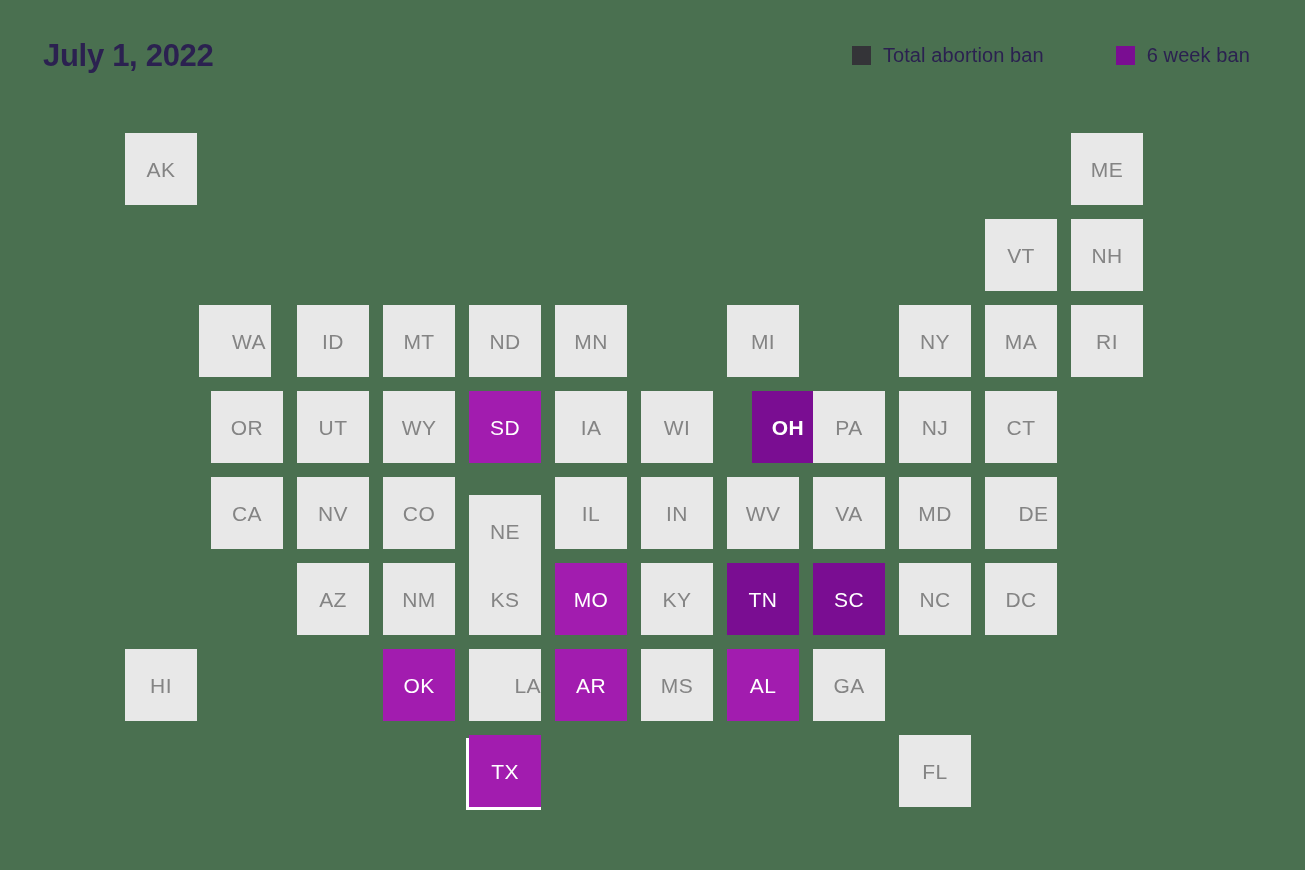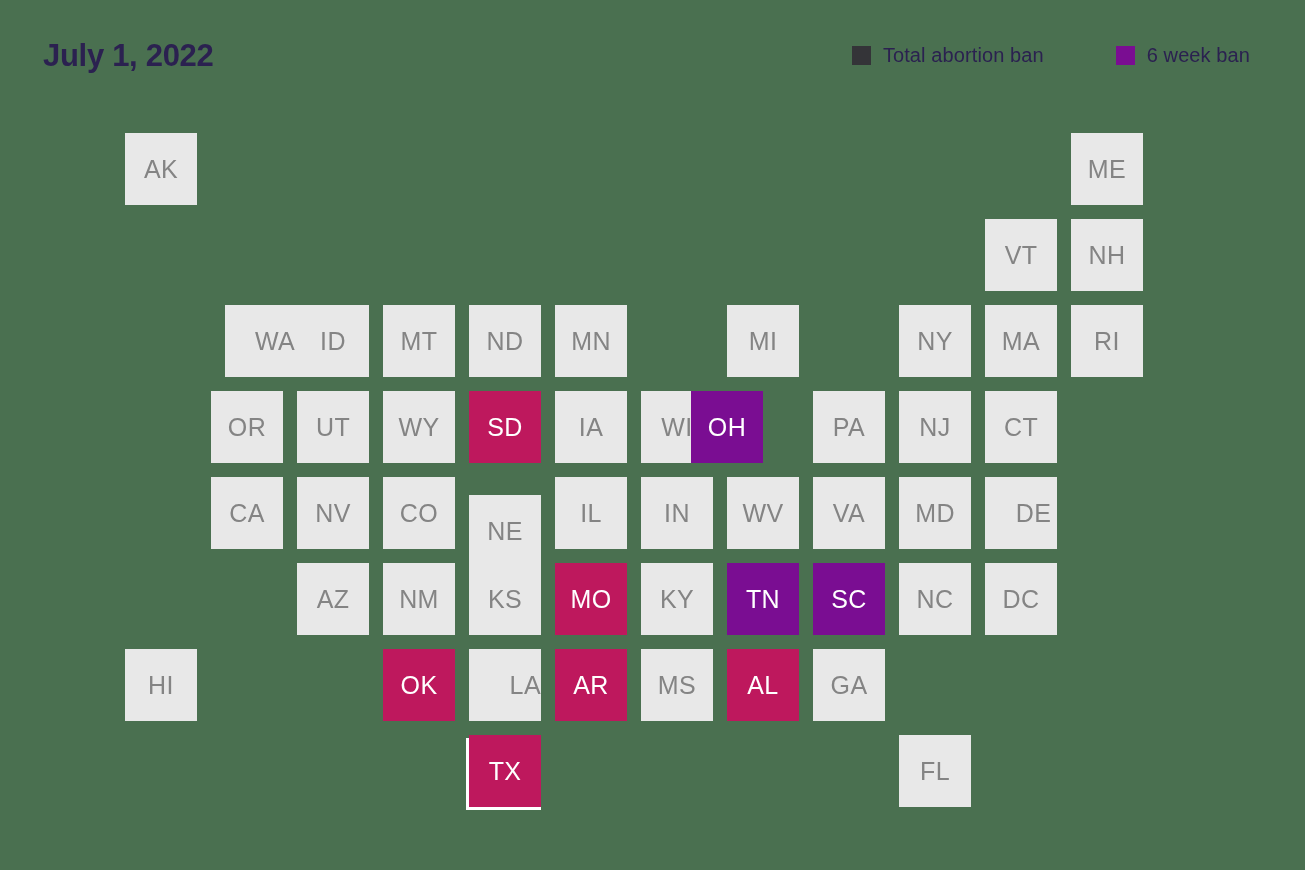--- a/index.html
+++ b/index.html
@@ -70,33 +70,33 @@
   .state-tile {
     position: absolute;
     width: 72px;
     height: 72px;
     display: flex;
     align-items: center;
     justify-content: center;
     box-sizing: border-box;
   }
   .state-tile .abbr {
-    font-size: 25px;
+    font-size: 21px;
     letter-spacing: 0.4px;
     line-height: 1;
     user-select: none;
   }
   .tile-none {
     background: #e8e8e8;
   }
   .tile-none .abbr {
     color: #848484;
   }
   .tile-total {
-    background: #be185d;
+    background: #a21caf;
     align-items: center;
   }
   .tile-total .abbr {
     color: #ffffff;
   }
   .tile-six {
     background: #7a0d92;
   }
   .tile-six .abbr {
     color: #ffffff;
@@ -129,21 +129,21 @@
     </div>
     <div class="state-tile tile-none" style="left: 946px; top: 0px;">
       <span class="abbr">ME</span>
     </div>
     <div class="state-tile tile-none" style="left: 860px; top: 86px;">
       <span class="abbr">VT</span>
     </div>
     <div class="state-tile tile-none" style="left: 946px; top: 86px;">
       <span class="abbr">NH</span>
     </div>
-    <div class="state-tile tile-none" style="left: 100px; top: 172px; padding-left: 28px;">
+    <div class="state-tile tile-none" style="left: 74px; top: 172px; padding-left: 28px;">
       <span class="abbr">WA</span>
     </div>
     <div class="state-tile tile-none" style="left: 172px; top: 172px;">
       <span class="abbr">ID</span>
     </div>
     <div class="state-tile tile-none" style="left: 258px; top: 172px;">
       <span class="abbr">MT</span>
     </div>
     <div class="state-tile tile-none" style="left: 344px; top: 172px;">
       <span class="abbr">ND</span>
@@ -174,21 +174,21 @@
     </div>
     <div class="state-tile tile-total" style="left: 344px; top: 258px;">
       <span class="abbr">SD</span>
     </div>
     <div class="state-tile tile-none" style="left: 430px; top: 258px;">
       <span class="abbr">IA</span>
     </div>
     <div class="state-tile tile-none" style="left: 516px; top: 258px;">
       <span class="abbr">WI</span>
     </div>
-    <div class="state-tile tile-six" style="left: 566px; top: 258px;">
+    <div class="state-tile tile-six" style="left: 627px; top: 258px; font-weight: bold;">
       <span class="abbr">OH</span>
     </div>
     <div class="state-tile tile-none" style="left: 688px; top: 258px;">
       <span class="abbr">PA</span>
     </div>
     <div class="state-tile tile-none" style="left: 774px; top: 258px;">
       <span class="abbr">NJ</span>
     </div>
     <div class="state-tile tile-none" style="left: 860px; top: 258px;">
       <span class="abbr">CT</span>

